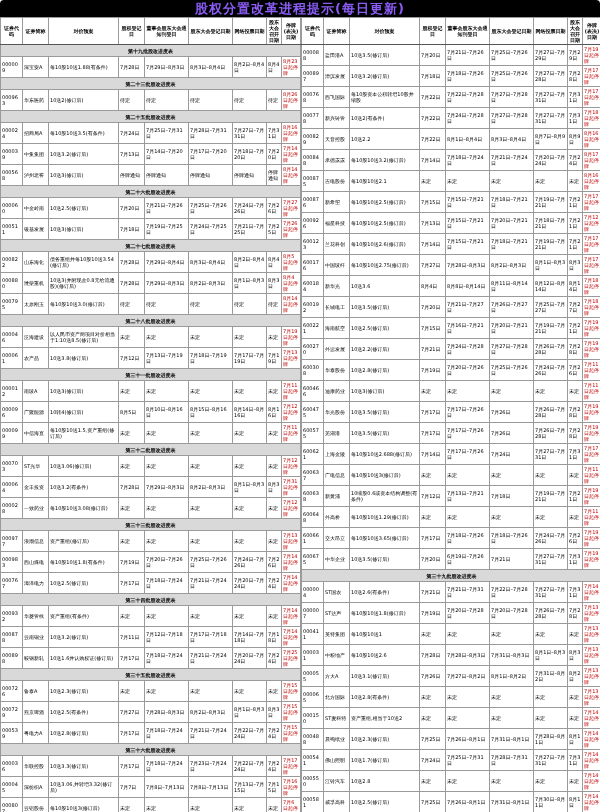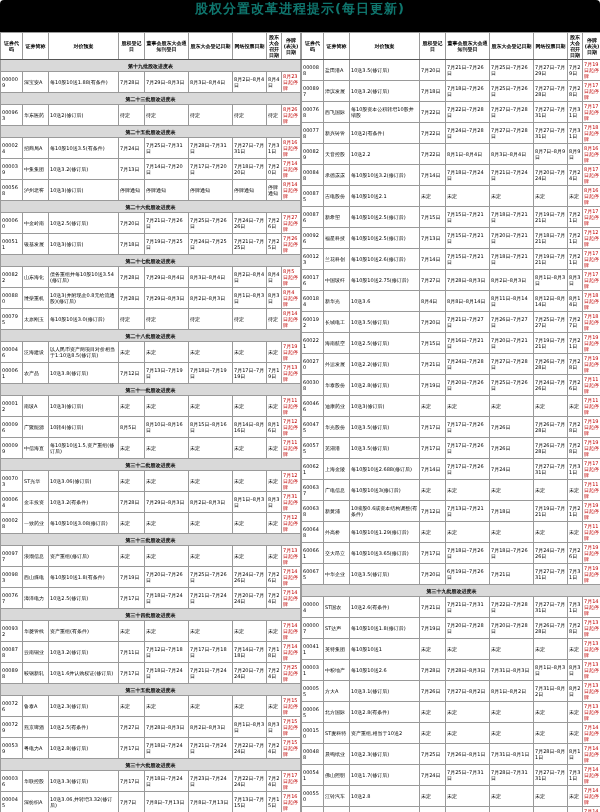--- a/index.html
+++ b/index.html
@@ -1,18 +1,18 @@
 <!DOCTYPE html>
 <html><head>
 <meta charset="utf-8">
 <style>
   * { margin:0; padding:0; box-sizing:border-box; }
   html,body { width:600px; height:812px; overflow:hidden; background:#fff;
               font-family:"DejaVu Sans","Liberation Sans",sans-serif; }
-  .titlebar { height:32px; background:#000; color:#0f766e; font-weight:bold;
+  .titlebar { height:17px; background:#000; color:#8b5cf6; font-weight:bold;
               font-size:13px; line-height:17px; text-align:center;
               border-radius:4px 4px 0 0; letter-spacing:1px; }
   .tables { display:flex; align-items:flex-start; }
   table { width:300px; border-collapse:collapse; table-layout:fixed;
           font-size:5px; line-height:6px; color:#000; }
   td,th { border:1px solid #9a9a9a; padding:1px 1px; overflow:hidden;
           vertical-align:middle; word-break:break-all; }
   thead th { font-weight:bold; text-align:center; height:25px; background:#fff;
              border-bottom:1px solid #555; font-size:5px; line-height:6px; }
   tbody tr { height:12px; }

